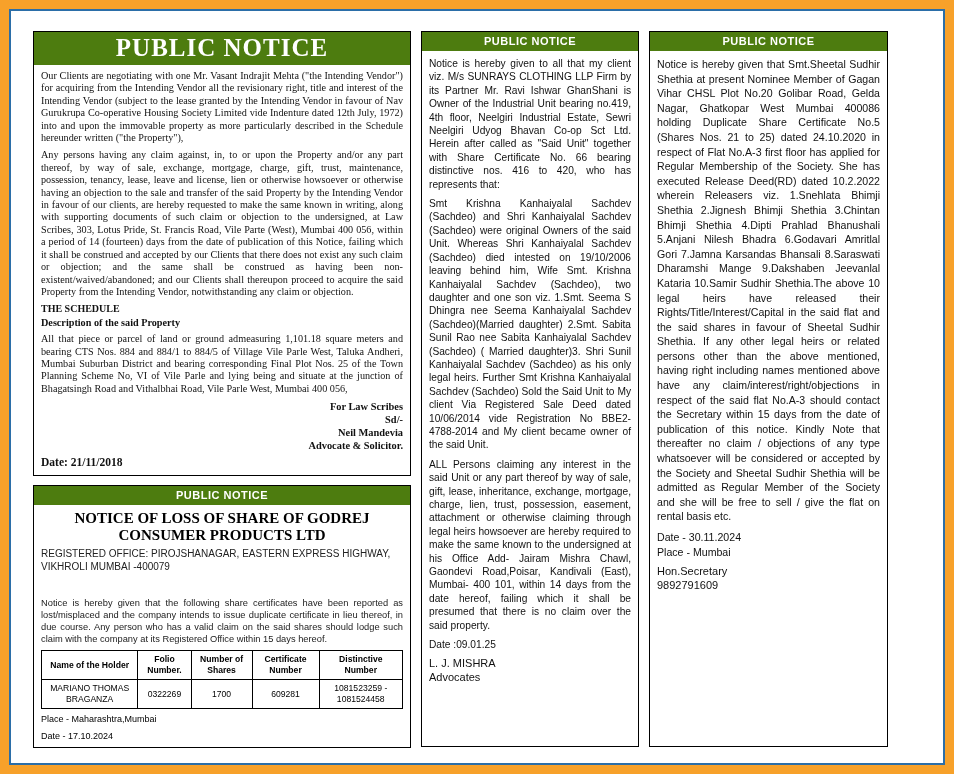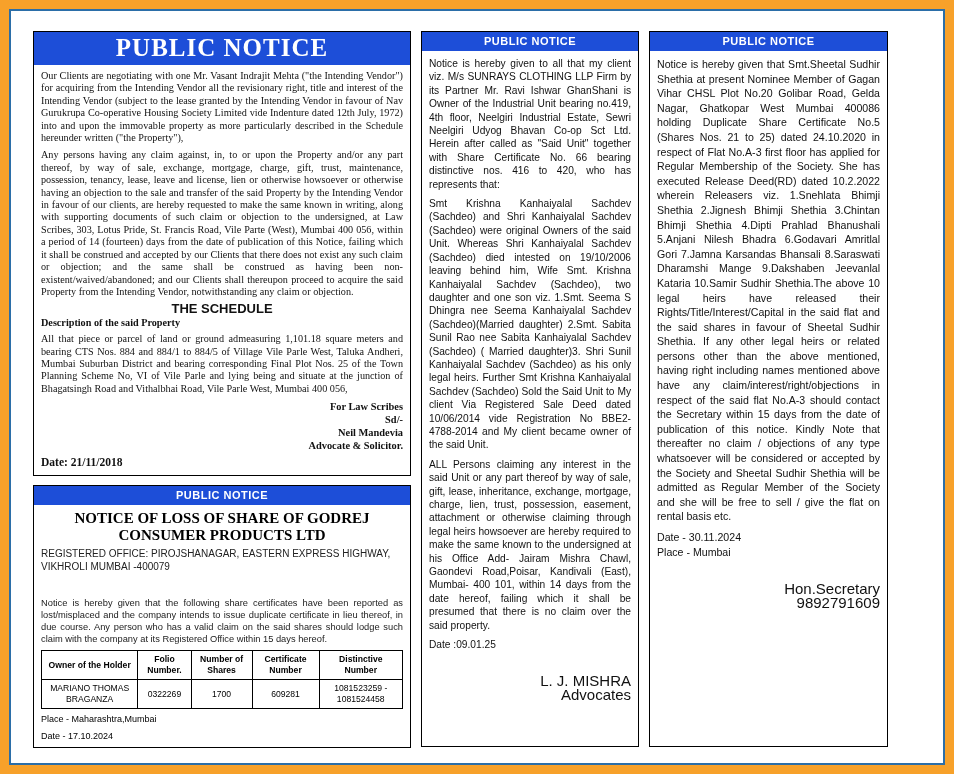--- a/index.html
+++ b/index.html
@@ -28,21 +28,21 @@
   .col-mid{width:218px;}
   .col-right{width:239px;}
 
   .notice-box{
     border:1.5px solid #000;
     background:#fff;
     box-sizing:border-box;
     padding:0;
   }
   .banner{
-    background:#1d4ed8;
+    background:#4d7c0f;
     color:#fff;
     text-align:center;
     font-weight:bold;
     letter-spacing:.5px;
     padding:2px 0 3px;
   }
   .banner-big{
     font-family:"Liberation Serif", serif;
     font-size:25px;
     line-height:28px;
@@ -57,22 +57,22 @@
     font-family:"Liberation Serif", serif;
     font-size:10.2px;
     line-height:12.4px;
     text-align:justify;
     color:#111;
     padding:5px 7px 6px 7px;
   }
   .body-txt p{margin:0 0 5px 0;}
   .body-txt p:last-child{margin-bottom:0;}
   .sched-title{
-    text-align:center;font-weight:bold;font-size:13px;margin:4px 0 1px;
-    font-family:Liberation Sans, sans-serif;
+    text-align:left;font-weight:bold;font-size:10px;margin:4px 0 1px;
+    font-family:Liberation Serif, serif;
   }
   .sched-sub{
     text-align:left;font-weight:bold;font-size:10.2px;margin:0 0 4px;
     font-family:"Liberation Serif", serif;
   }
   .sig-block{
     text-align:right;font-weight:bold;font-size:10.4px;line-height:13px;
     font-family:"Liberation Serif", serif;
     margin-top:2px;
   }
@@ -124,21 +124,21 @@
     font-family:"Liberation Sans", sans-serif;
     font-size:10.2px;
     line-height:13.4px;
     text-align:justify;
     padding:6px 7px 7px;
     color:#111;
   }
   .col-body p{margin:0 0 6px 0;}
   .col-body p:last-child{margin-bottom:0;}
   .col-right .col-body{font-size:10.6px;line-height:14.6px;}
-  .sign-right{text-align:right;font-size:15px;line-height:13.5px;margin-top:23px;}
+  .sign-right{text-align:left;font-size:11px;line-height:13.5px;margin-top:6px;}
   .full-h{height:100%;display:flex;flex-direction:column;}
 </style>
 </head>
 <body>
 
 <div class="outer-frame">
   <div class="page">
 
     <div class="col col-left">
 
@@ -163,21 +163,21 @@
       <div class="notice-box">
         <div class="banner banner-small">PUBLIC NOTICE</div>
         <div class="godrej-title">NOTICE OF LOSS OF SHARE OF GODREJ CONSUMER PRODUCTS LTD</div>
         <div class="godrej-addr">REGISTERED OFFICE: PIROJSHANAGAR, EASTERN EXPRESS HIGHWAY,</div>
         <div class="godrej-addr">VIKHROLI MUMBAI -400079</div>
         <div class="godrej-para">Notice is hereby given that the following share certificates have been reported as lost/misplaced and the company intends to issue duplicate certificate in lieu thereof, in due course. Any person who has a valid claim on the said shares should lodge such claim with the company at its Registered Office within 15 days hereof.</div>
 
         <table class="share-tbl">
           <thead>
             <tr>
-              <th>Owner of the Holder</th>
+              <th>Name of the Holder</th>
               <th>Folio Number.</th>
               <th>Number of Shares</th>
               <th>Certificate Number</th>
               <th>Distinctive Number</th>
             </tr>
           </thead>
           <tbody>
             <tr>
               <td>MARIANO THOMAS BRAGANZA</td>
               <td>0322269</td>

